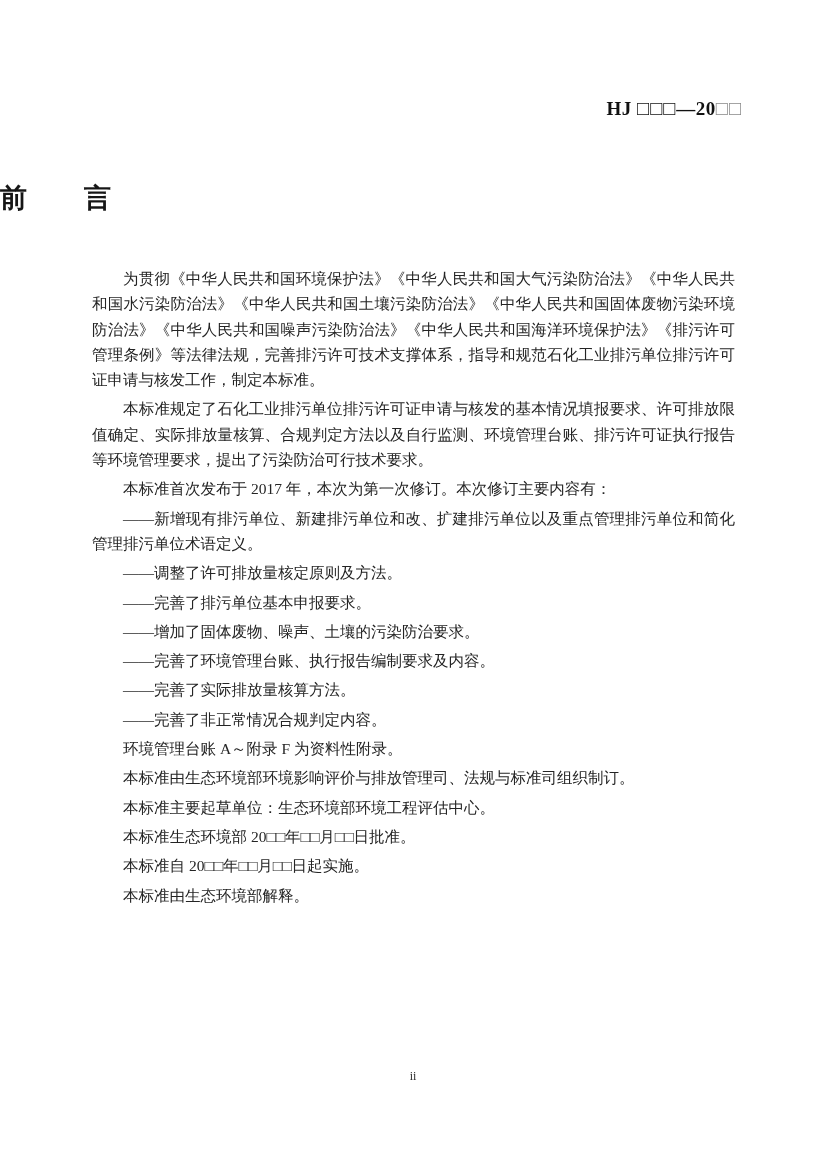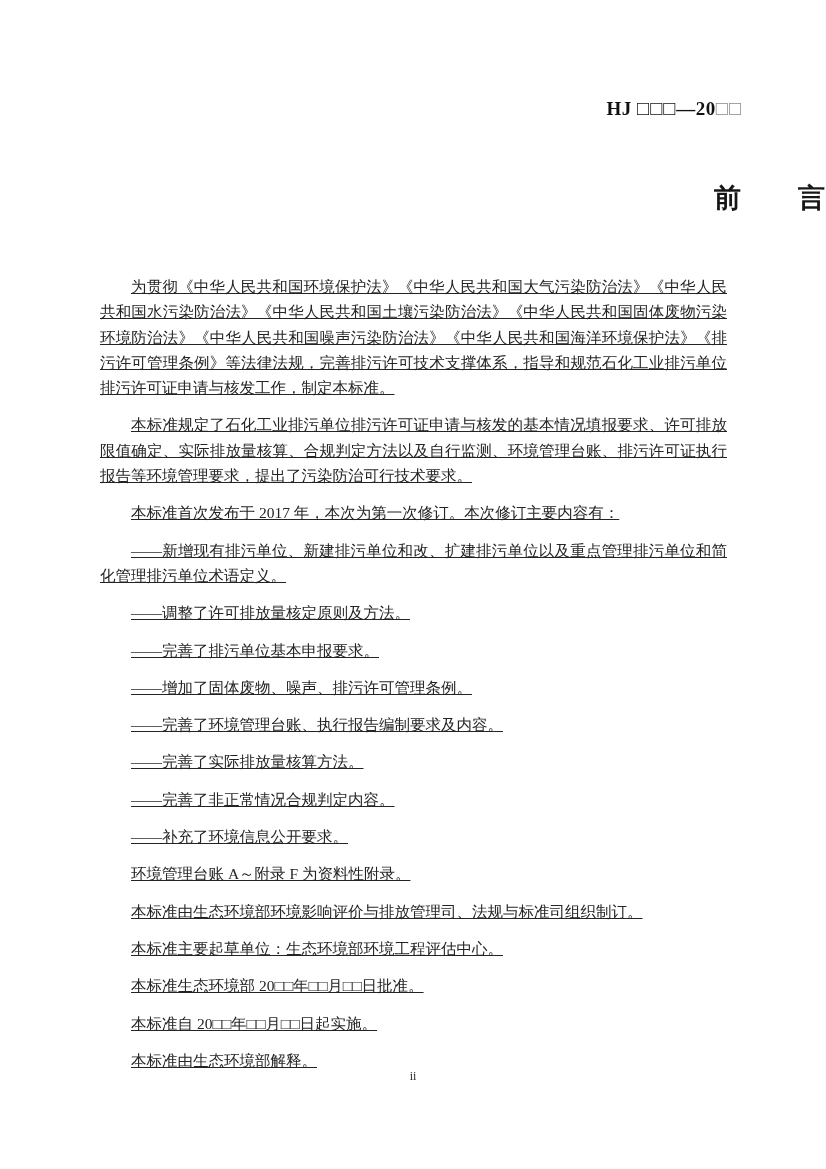--- a/index.html
+++ b/index.html
@@ -37,42 +37,41 @@
     color: #8a8a8a;
     font-weight: normal;
     font-size: 20px;
     letter-spacing: 1px;
   }
   .doc-title {
     position: absolute;
     top: 180px;
     left: 0;
     width: 100%;
-    text-align: right;
+    text-align: left;
     font-family: "Liberation Sans", sans-serif;
     font-weight: bold;
     font-size: 27px;
     color: #161616;
     letter-spacing: 1px;
   }
   .doc-body {
     position: absolute;
     top: 262px;
     left: 88px;
     width: 651px;
     font-size: 15.5px;
     line-height: 25.3px;
     text-align: justify;
     color: #242424;
   }
   .doc-body p {
-    margin: 12px;
+    margin: 4px;
     padding: 0;
     text-indent: 2em;
-    text-decoration: underline;
   }
   .footer-page-number {
     position: absolute;
     top: 1069px;
     left: 0;
     width: 100%;
     text-align: center;
     font-size: 12px;
     color: #2a2a2a;
   }
@@ -89,25 +88,24 @@
 
   <div class="doc-title">前　　言</div>
 
   <div class="doc-body">
     <p>为贯彻《中华人民共和国环境保护法》《中华人民共和国大气污染防治法》《中华人民共和国水污染防治法》《中华人民共和国土壤污染防治法》《中华人民共和国固体废物污染环境防治法》《中华人民共和国噪声污染防治法》《中华人民共和国海洋环境保护法》《排污许可管理条例》等法律法规，完善排污许可技术支撑体系，指导和规范石化工业排污单位排污许可证申请与核发工作，制定本标准。</p>
     <p>本标准规定了石化工业排污单位排污许可证申请与核发的基本情况填报要求、许可排放限值确定、实际排放量核算、合规判定方法以及自行监测、环境管理台账、排污许可证执行报告等环境管理要求，提出了污染防治可行技术要求。</p>
     <p>本标准首次发布于 2017 年，本次为第一次修订。本次修订主要内容有：</p>
     <p>——新增现有排污单位、新建排污单位和改、扩建排污单位以及重点管理排污单位和简化管理排污单位术语定义。</p>
     <p>——调整了许可排放量核定原则及方法。</p>
     <p>——完善了排污单位基本申报要求。</p>
-    <p>——增加了固体废物、噪声、排污许可管理条例。</p>
+    <p>——增加了固体废物、噪声、土壤的污染防治要求。</p>
     <p>——完善了环境管理台账、执行报告编制要求及内容。</p>
     <p>——完善了实际排放量核算方法。</p>
     <p>——完善了非正常情况合规判定内容。</p>
-    <p>——补充了环境信息公开要求。</p>
     <p>环境管理台账 A～附录 F 为资料性附录。</p>
     <p>本标准由生态环境部环境影响评价与排放管理司、法规与标准司组织制订。</p>
     <p>本标准主要起草单位：生态环境部环境工程评估中心。</p>
     <p>本标准生态环境部 20□□年□□月□□日批准。</p>
     <p>本标准自 20□□年□□月□□日起实施。</p>
     <p>本标准由生态环境部解释。</p>
   </div>
 
   <div class="footer-page-number">ii</div>
 

